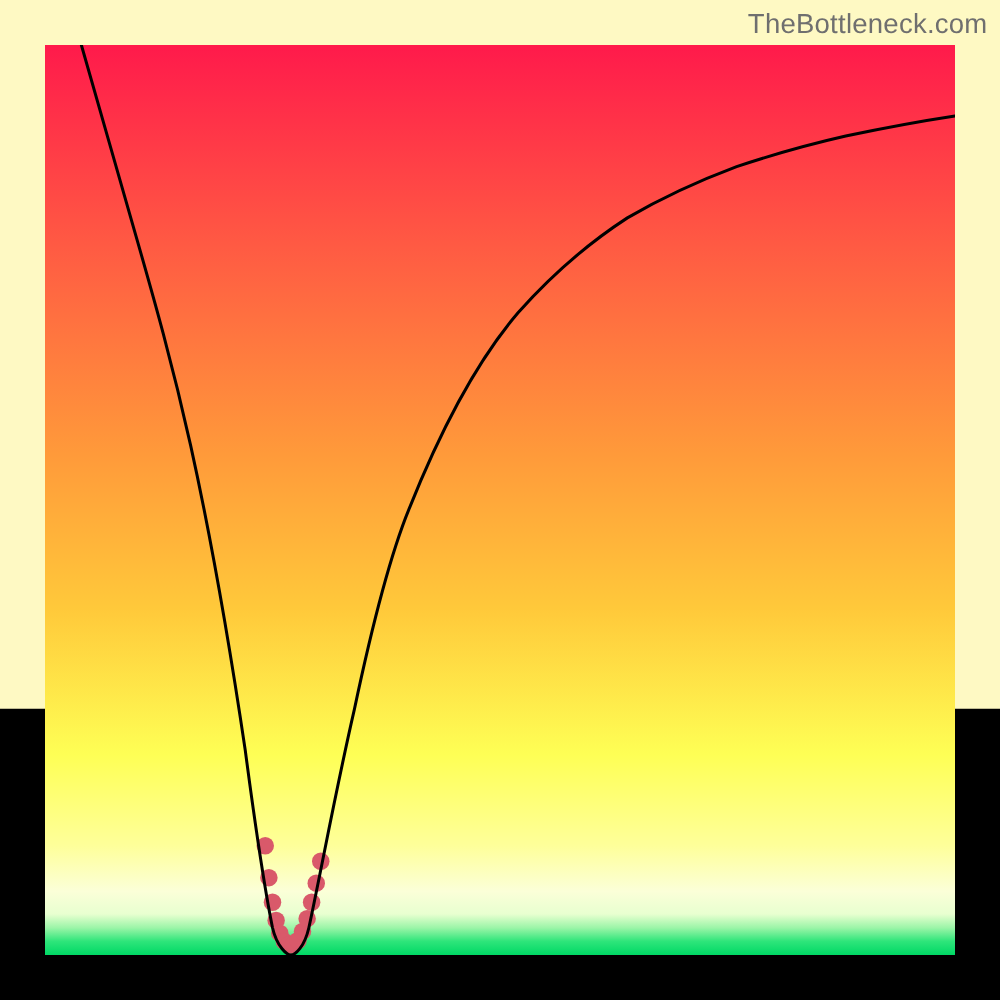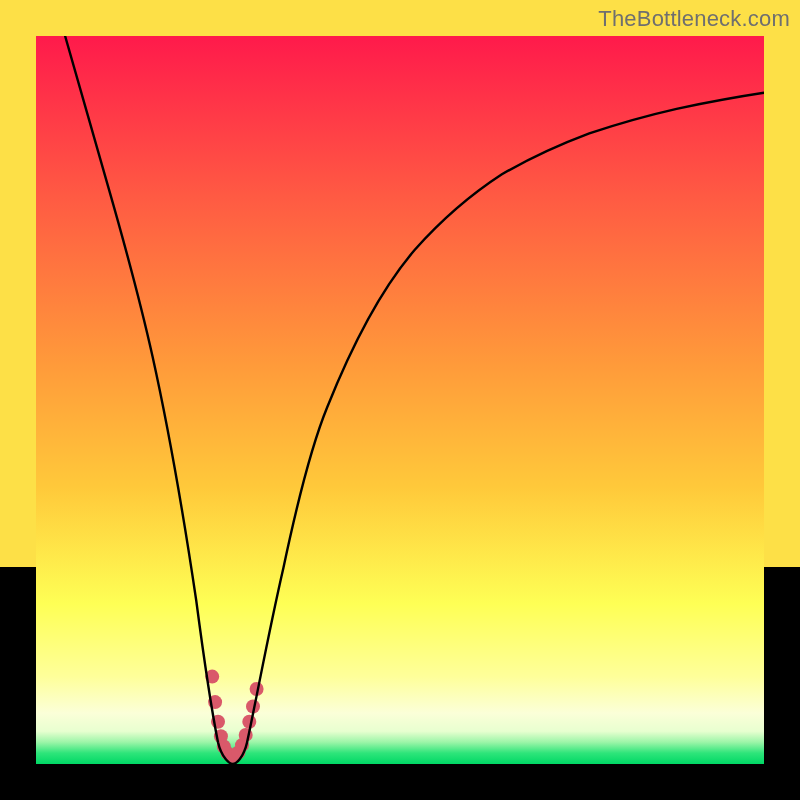--- a/index.html
+++ b/index.html
@@ -10,21 +10,21 @@
     background: #000;
     overflow: hidden;
     font-family: Arial, Helvetica, sans-serif;
   }
   .frame {
     position: absolute;
     left: 0;
     top: 0;
     width: 800px;
     height: 567px;
-    background: #fde047;
+    background: #fef9c3;
   }
   .plot {
     position: absolute;
     left: 36px;
     top: 36px;
     width: 728px;
     height: 728px;
     overflow: hidden;
   }
   .grad {

